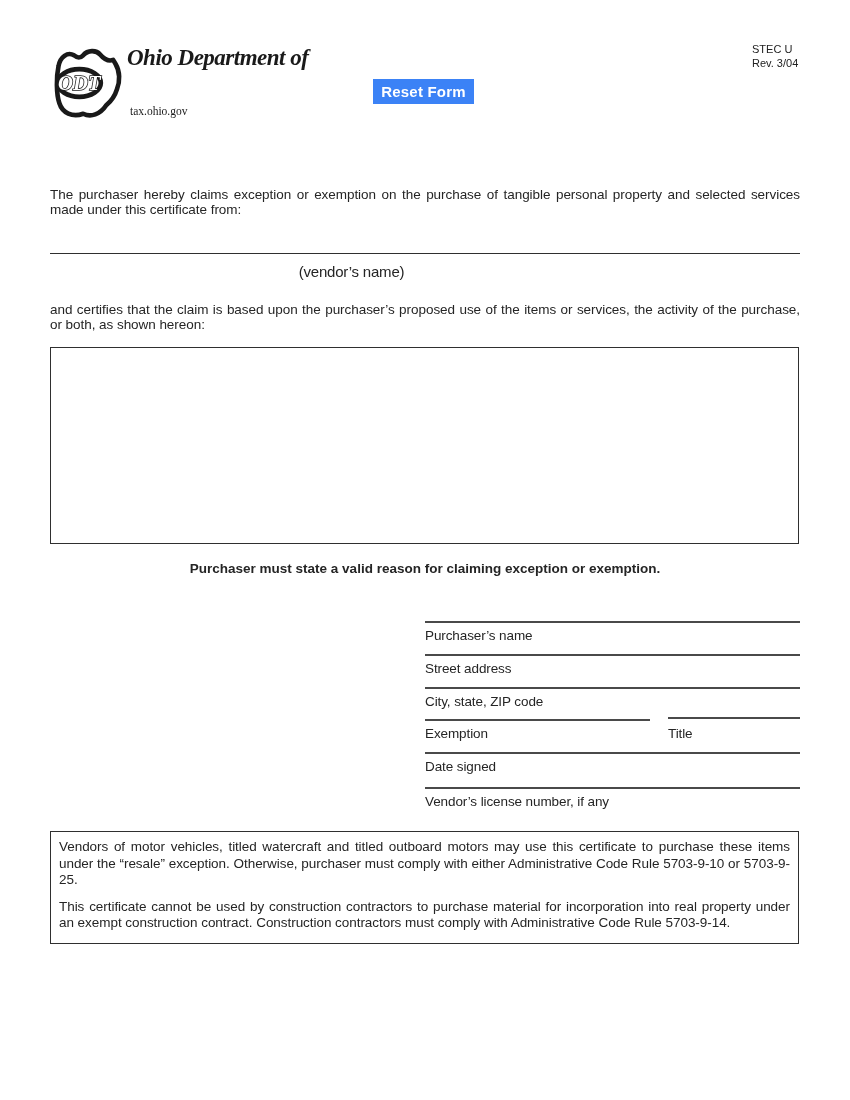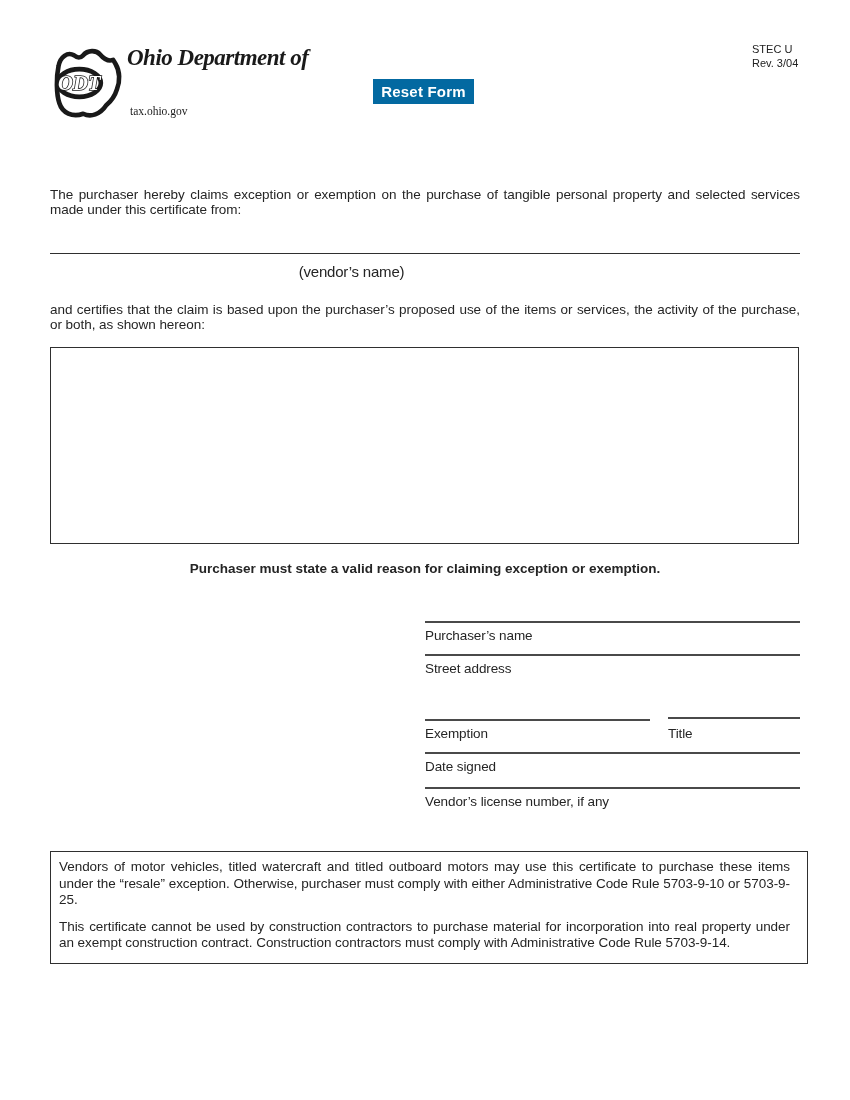--- a/index.html
+++ b/index.html
@@ -22,21 +22,21 @@
   .logo-url{
     position:absolute;left:130px;top:105px;
     font-family:"Liberation Serif",serif;font-size:11.5px;color:#1a1a1a;
   }
   .form-code{
     position:absolute;left:752px;top:43px;font-size:11px;line-height:13.5px;color:#222;
     white-space:pre;
   }
   .reset-btn{
     position:absolute;left:373px;top:79px;width:101px;height:25px;
-    background:#0369a1;color:#ffffff;font-weight:bold;font-size:15px;
+    background:#3b82f6;color:#ffffff;font-weight:bold;font-size:15px;
     display:flex;align-items:center;justify-content:center;
     border:none;cursor:pointer;letter-spacing:0.2px;
   }
   .doc-title{
     position:absolute;left:0;top:129px;width:850px;text-align:center;
     font-weight:bold;font-size:17.5px;line-height:23.5px;color:#252525;
     word-spacing:5px;letter-spacing:0.2px;
   }
   
   .para{
@@ -77,21 +77,21 @@
   .f-street{left:425px;top:654px;width:375px;}
   .f-city{left:425px;top:687px;width:375px;}
   .f-sign{left:425px;top:719px;width:225px;}
   .f-title{left:668px;top:717px;width:132px;}
   .f-title .flabel{margin-top:7px;}
   .f-date{left:425px;top:752px;width:375px;}
   .f-vlicense{left:425px;top:787px;width:375px;}
   
   .footer-box{
     position:absolute;left:50px;top:831px;width:731px;
-    border:1.8px solid #2f2f2f;padding:7px 17px 11px 8px;margin-top:20px;
+    border:1.8px solid #2f2f2f;padding:7px 8px 11px 8px;
   }
   .footer-box p{
     margin:0;font-size:13.5px;line-height:16.5px;color:#252525;
     text-align:justify;letter-spacing:-0.05px;
   }
   .footer-box p + p{margin-top:10px;}
 </style>
 </head>
 <body>
 
@@ -135,20 +135,24 @@
   <div class="field f-name">
     <div class="rule"></div>
     <div class="flabel">Purchaser’s name</div>
   </div>
 
   <div class="field f-street">
     <div class="rule"></div>
     <div class="flabel">Street address</div>
   </div>
 
+  <div class="field f-city">
+    <div class="rule"></div>
+    <div class="flabel">City, state, ZIP code</div>
+  </div>
 
   <div class="field f-sign">
     <div class="rule"></div>
     <div class="flabel">Exemption</div>
   </div>
 
   <div class="field f-title">
     <div class="rule"></div>
     <div class="flabel">Title</div>
   </div>

